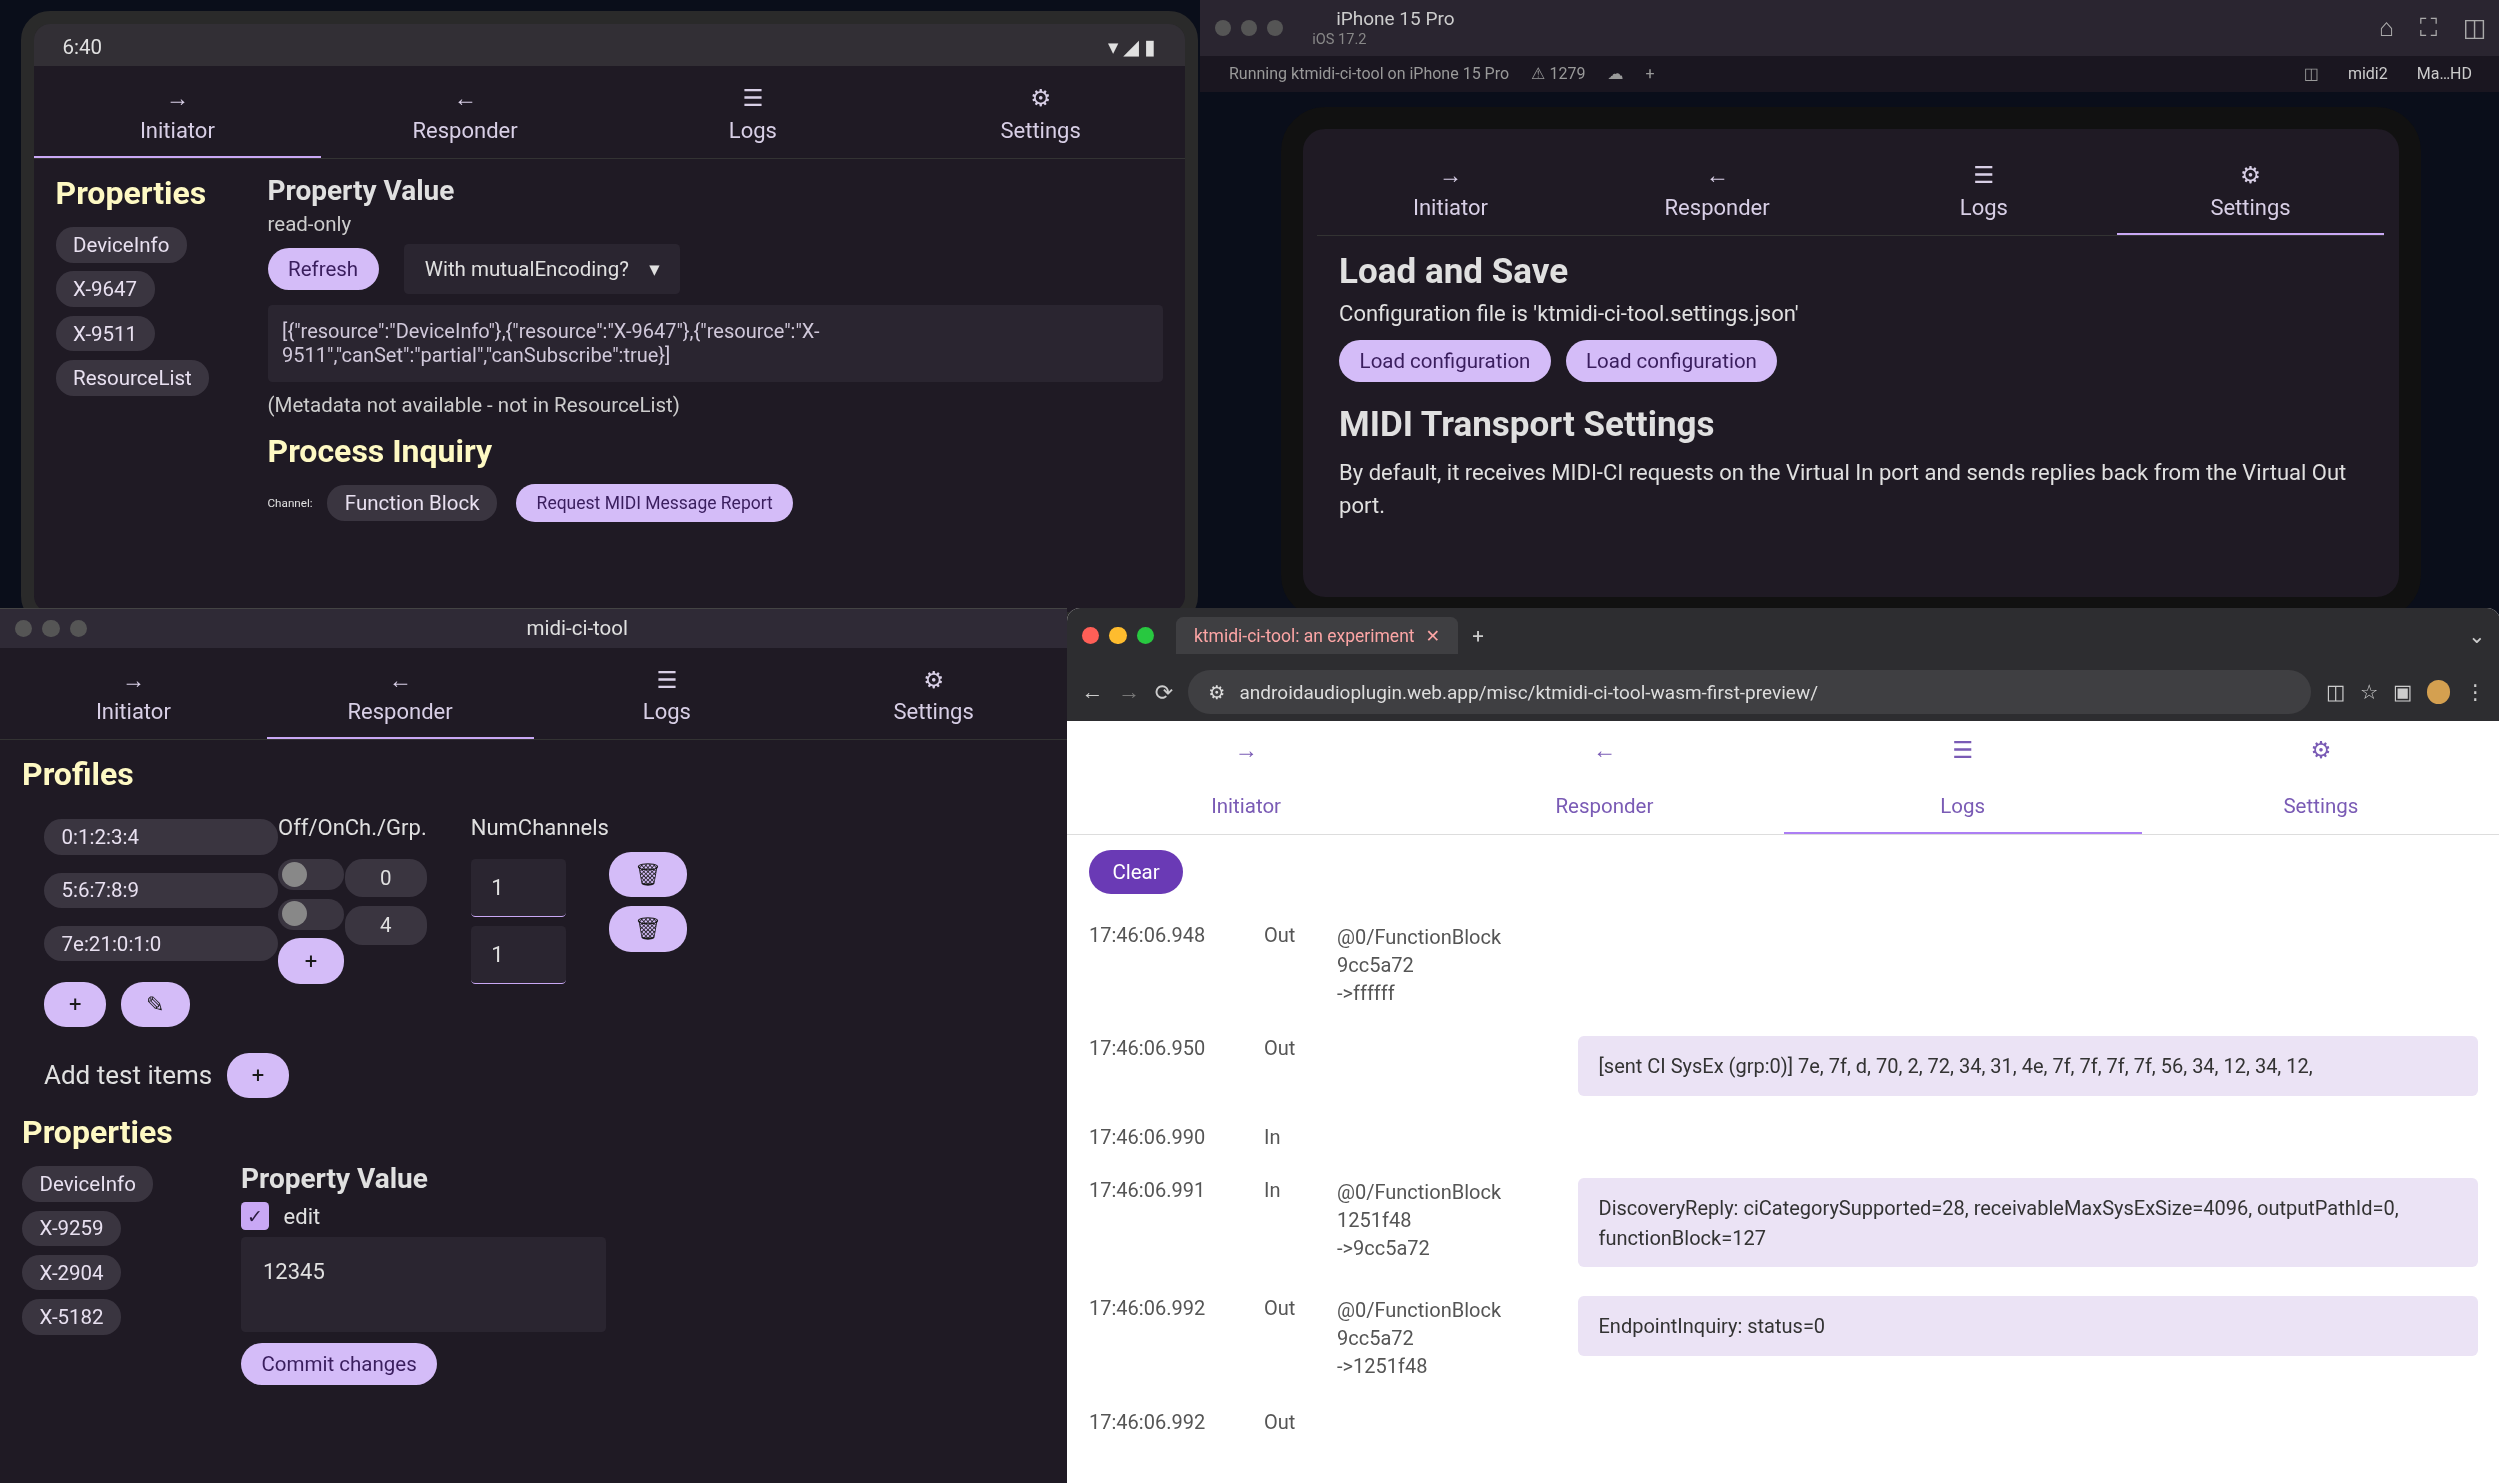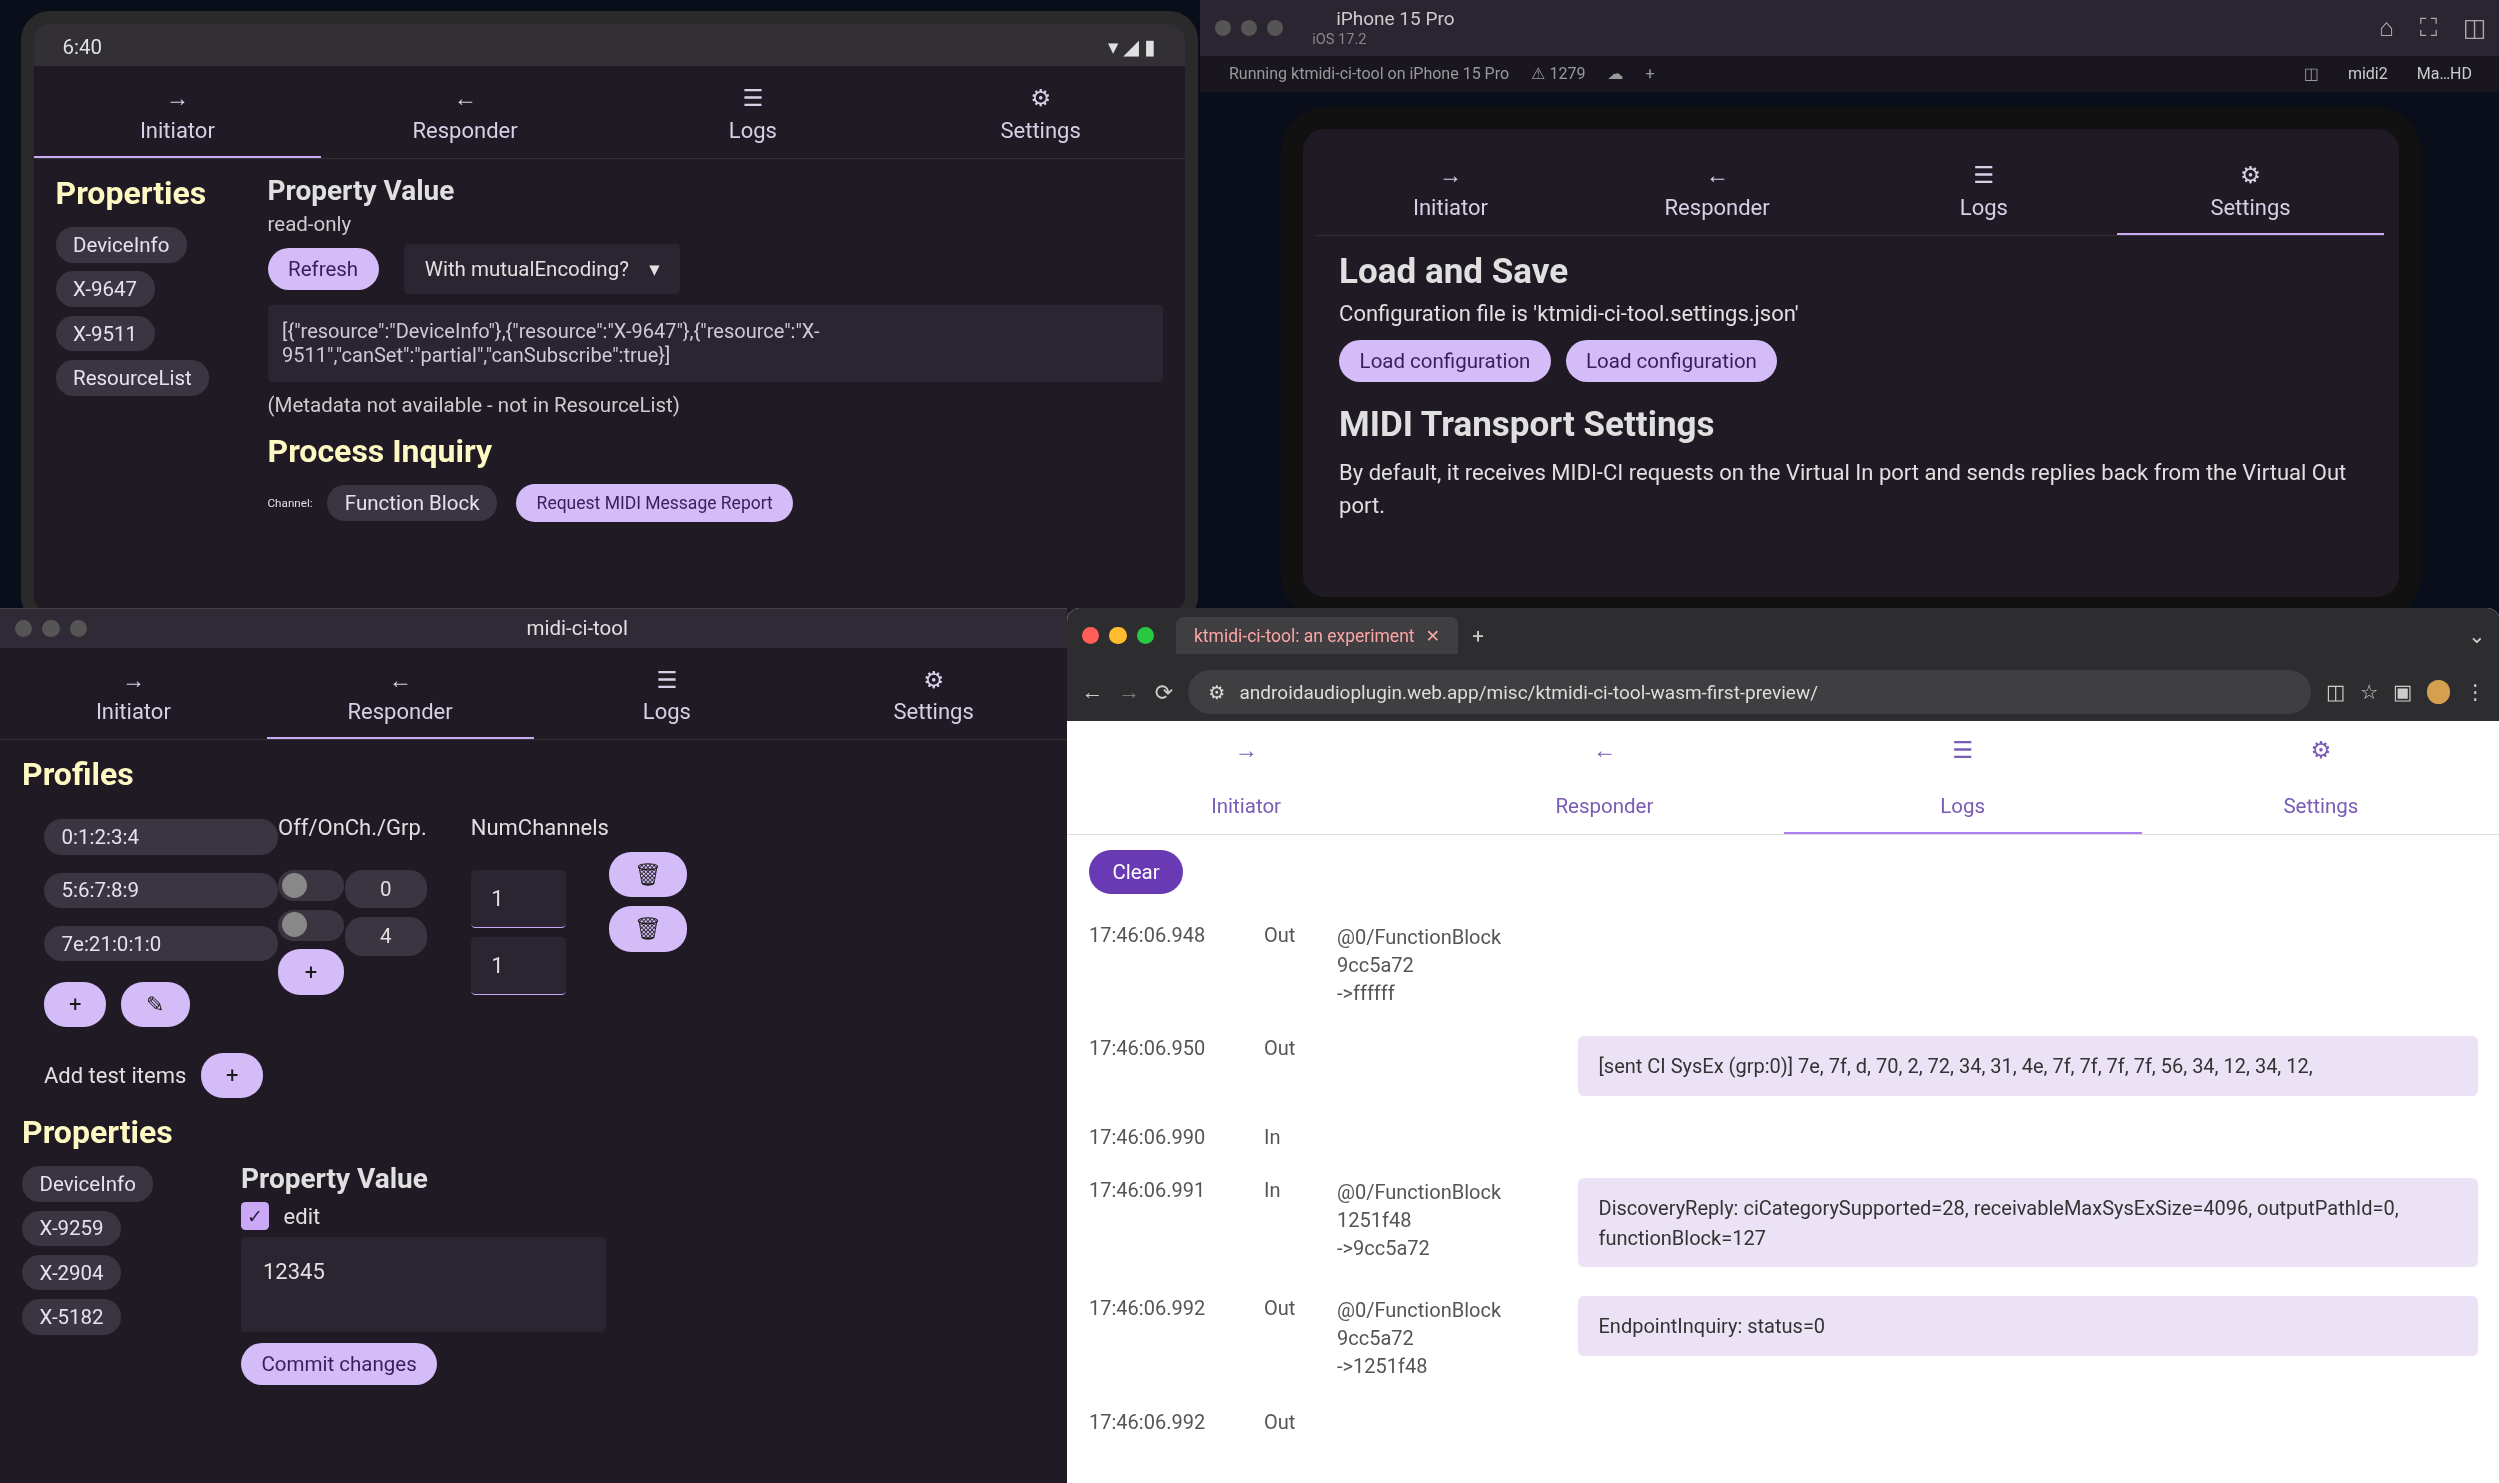--- a/index.html
+++ b/index.html
@@ -99,21 +99,21 @@
   display: flex; align-items: center;
   padding: 7.3px 14.6px;
   background: #2f2a36;
   font-size: 20.5px;
 }
 .traffic { display: flex; gap: 10.2px; margin-right: 14.6px; }
 .traffic span { width: 17.5px; height: 17.5px; border-radius: 50%; background: #555; }
 
 .profiles-row { display: flex; padding: 11px 22px; }
 .profiles-col { display: flex; flex-direction: column; gap: 8.8px; }
-.col-label { font-size: 22px; color: #e0e0e0; margin-bottom: 21px; }
+.col-label { font-size: 22px; color: #e0e0e0; margin-bottom: 10px; }
 .toggle {
   width: 66px; height: 31px;
   background: #3a3540;
   border-radius: 22px;
   position: relative;
 }
 .toggle::after {
   content: '';
   position: absolute;
   width: 25px; height: 25px;
@@ -365,21 +365,21 @@
         <div class="col-label">NumChannels</div>
         <div class="num-input">1</div>
         <div class="num-input">1</div>
       </div>
       <div class="profiles-col" style="padding-top:37px;">
         <span class="icon-btn">🗑</span>
         <span class="icon-btn">🗑</span>
       </div>
     </div>
     <div class="row-flex" style="padding:0 22px;">
-      <span style="font-size:22px;">Add test items</span>
+      <span style="font-size:26px;">Add test items</span>
       <span class="icon-btn">+</span>
     </div>
     <div class="section-title" style="margin-top:14.6px;">Properties</div>
     <div style="display:flex; gap:29px;">
       <div style="width:190px;">
         <div class="chip">DeviceInfo</div><br>
         <div class="chip">X-9259</div><br>
         <div class="chip">X-2904</div><br>
         <div class="chip">X-5182</div>
       </div>

